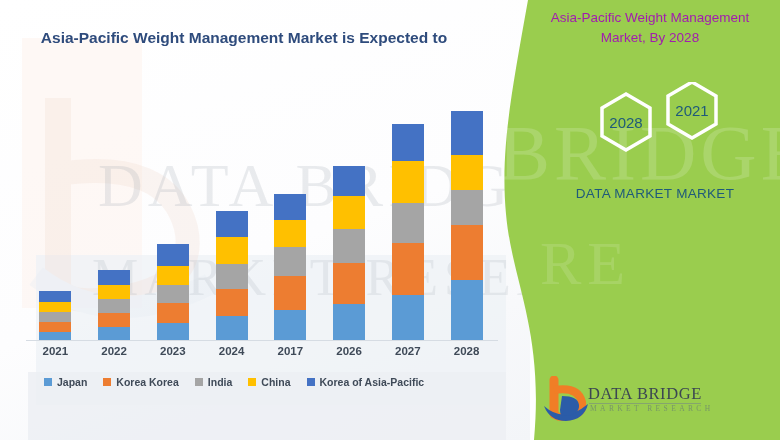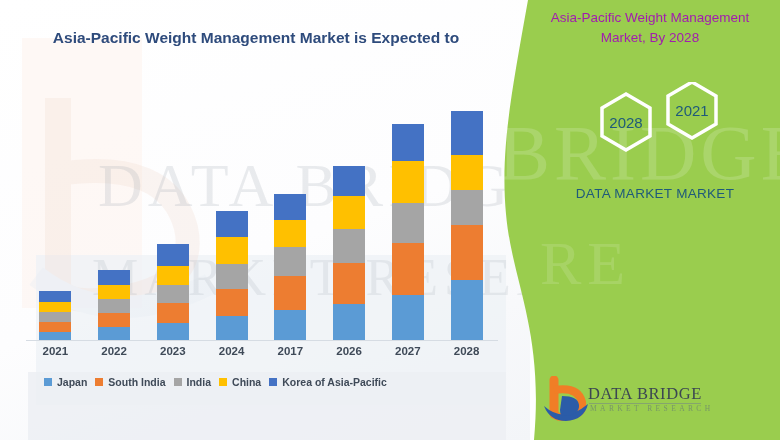--- a/index.html
+++ b/index.html
@@ -40,21 +40,21 @@
     font-family:"Liberation Serif", serif;white-space:nowrap;pointer-events:none;
   }
   .wm-text2{
     position:absolute;left:92px;top:248px;
     font-size:52px;letter-spacing:6px;color:#9aa3ad;opacity:.17;
     font-family:"Liberation Serif", serif;white-space:nowrap;pointer-events:none;
   }
 
   
   .chart-title{
-    position:absolute;left:36px;top:26px;width:440px;
+    position:absolute;left:24px;top:26px;width:440px;
     text-align:center;color:#2e4b7c;
     font-size:15.5px;line-height:1.5;font-weight:600;
   }
   .axis-line{
     position:absolute;left:26px;top:340px;width:472px;height:1px;background:#d6dce3;
   }
   .bars{
     position:absolute;left:26px;top:96px;width:470px;height:244px;
     display:flex;align-items:flex-end;
   }
@@ -63,21 +63,21 @@
   .seg{width:100%;}
 
   .xlabels{
     position:absolute;left:26px;top:345px;width:470px;display:flex;
   }
   .xlab{flex:1 1 0;text-align:center;font-size:11.5px;color:#3f4a58;font-weight:600;}
 
   
   .legend{
     position:absolute;left:44px;top:376px;width:450px;
-    display:flex;align-items:center;gap:8px;
+    display:flex;align-items:center;gap:16px;
   }
   .leg-item{display:flex;align-items:center;gap:5px;white-space:nowrap;}
   .leg-sw{width:8px;height:8px;display:inline-block;}
   .leg-lb{font-size:10.5px;color:#3f4a58;font-weight:600;}
 
   
   .green-wrap{position:absolute;left:0;top:0;width:780px;height:440px;pointer-events:none;}
   .green-title{
     position:absolute;left:530px;top:8px;width:240px;
     text-align:center;color:#a21caf;font-size:13.5px;line-height:1.5;
@@ -224,21 +224,21 @@
       <div class="xlab">2028</div>
     </div>
 
   <div class="legend" id="legend">
       <div class="leg-item">
         <span class="leg-sw" style="background: rgb(91, 155, 213);"></span>
         <span class="leg-lb">Japan</span>
       </div>
       <div class="leg-item">
         <span class="leg-sw" style="background: rgb(237, 125, 49);"></span>
-        <span class="leg-lb">South India</span>
+        <span class="leg-lb">Korea Korea</span>
       </div>
       <div class="leg-item">
         <span class="leg-sw" style="background: rgb(165, 165, 165);"></span>
         <span class="leg-lb">India</span>
       </div>
       <div class="leg-item">
         <span class="leg-sw" style="background: rgb(255, 192, 0);"></span>
         <span class="leg-lb">China</span>
       </div>
       <div class="leg-item">

